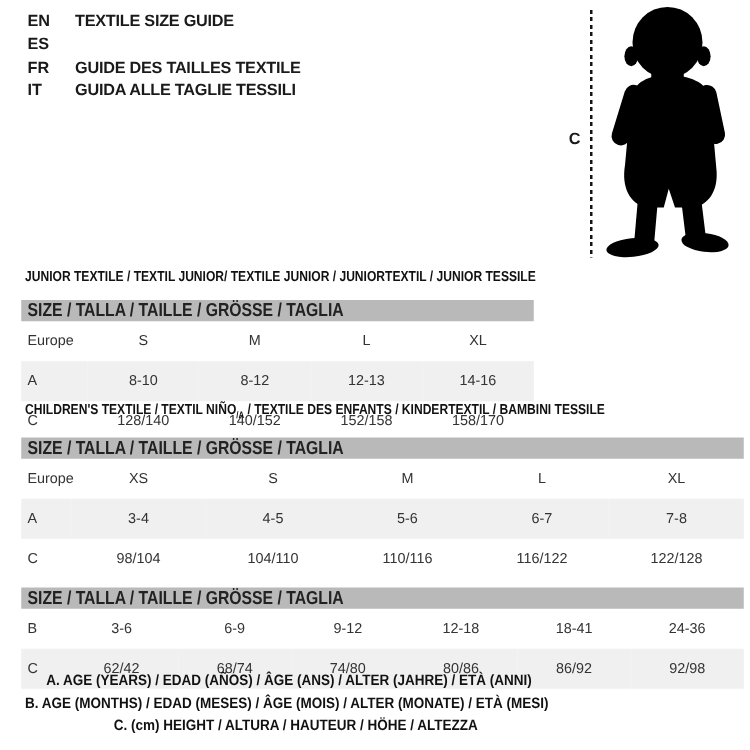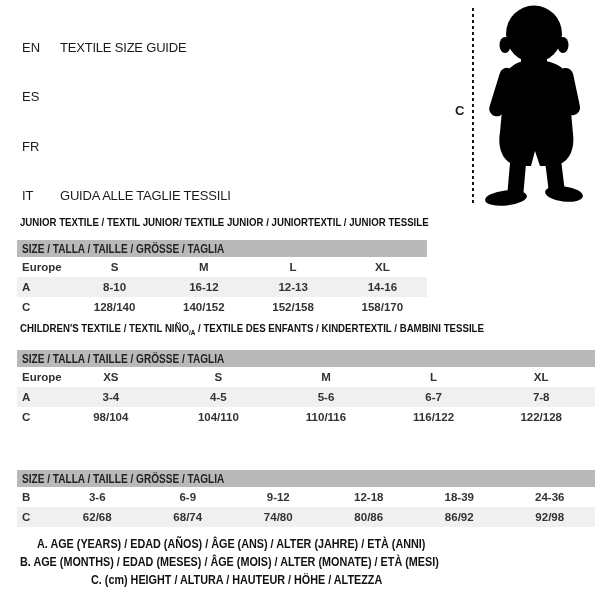--- a/index.html
+++ b/index.html
@@ -5,21 +5,21 @@
   html,body{margin:0;padding:0;}
   body{
     width:600px;height:600px;background:#ffffff;
     font-family:"Liberation Sans",sans-serif;color:#1a1a1a;
     position:relative;overflow:hidden;
   }
   .page{position:absolute;inset:0;}
 
   
   .langs{position:absolute;top:7px;left:22px;list-style:none;margin:0;padding:0;}
-  .langs li{display:flex;align-items:center;height:18.5px;font-weight:400;font-size:13px;margin-top:31px;}
+  .langs li{display:flex;align-items:center;height:18.5px;font-weight:700;font-size:13px;}
   .langs .code{width:38px;flex:0 0 38px;}
   .langs .lbl{white-space:nowrap;letter-spacing:-0.2px;}
 
   
   .c-label{position:absolute;left:455px;top:103px;font-weight:700;font-size:13px;}
   .dash-line{
     position:absolute;left:472px;top:8px;width:2px;height:198px;
     background:repeating-linear-gradient(to bottom,#151515 0 3px,transparent 3px 6px);
   }
   .baby-svg{position:absolute;left:479px;top:4px;}
@@ -30,25 +30,25 @@
 
   .sec-title{position:absolute;font-weight:700;font-size:11.5px;white-space:nowrap;margin:0;color:#111;}
   #junior-title{left:20px;top:216px;}
   #children-title{left:20px;top:322px;}
   #babies-title{left:20px;top:425px;line-height:17px;}
   .sub{font-size:7.5px;position:relative;top:2.5px;}
 
   
   .size-table{position:absolute;border-collapse:collapse;table-layout:fixed;}
   .size-table th{
-    background:#b9b9b9;text-align:left;font-weight:700;font-size:12px;
+    background:#b9b9b9;text-align:left;font-weight:700;font-size:15px;
     height:17px;padding:0 0 0 5px;color:#222;
   }
   .size-table td{
-    height:20px;text-align:center;font-size:11.5px;color:#333;padding:0;font-weight:700;
+    height:32px;text-align:center;font-size:11.5px;color:#333;padding:0;font-weight:400;
   }
   .size-table td:first-child{text-align:left;padding-left:5px;}
   .size-table tbody tr:nth-child(even) td{background:#f0f0f0;}
   #junior-table{left:17px;top:240px;width:410px;}
   #children-table{left:17px;top:350px;width:578px;}
   #babies-table{left:17px;top:470px;width:578px;}
   #junior-table col.lab{width:53px;}
   #children-table col.lab{width:40px;}
   #babies-table col.lab{width:35px;}
 
@@ -64,20 +64,21 @@
   <ul class="langs">
     <li>
       <span class="code">EN</span>
       <span class="lbl">TEXTILE SIZE GUIDE</span>
     </li>
     <li>
       <span class="code">ES</span>
     </li>
     <li>
       <span class="code">FR</span>
+      <span class="lbl">GUIDE DES TAILLES TEXTILE</span>
     </li>
     <li>
       <span class="code">IT</span>
       <span class="lbl">GUIDA ALLE TAGLIE TESSILI</span>
     </li>
   </ul>
 
   <span class="c-label">C</span>
   <div class="dash-line"></div>
   <svg class="baby-svg" width="117" height="204" viewBox="0 0 117 204" aria-hidden="true">
@@ -118,21 +119,21 @@
       <tr>
         <td>Europe</td>
         <td>S</td>
         <td>M</td>
         <td>L</td>
         <td>XL</td>
       </tr>
       <tr>
         <td>A</td>
         <td>8-10</td>
-        <td>16-12</td>
+        <td>8-12</td>
         <td>12-13</td>
         <td>14-16</td>
       </tr>
       <tr>
         <td>C</td>
         <td>128/140</td>
         <td>140/152</td>
         <td>152/158</td>
         <td>158/170</td>
       </tr>
@@ -203,26 +204,26 @@
         </th>
       </tr>
     </thead>
     <tbody>
       <tr>
         <td>B</td>
         <td>3-6</td>
         <td>6-9</td>
         <td>9-12</td>
         <td>12-18</td>
-        <td>18-39</td>
+        <td>18-41</td>
         <td>24-36</td>
       </tr>
       <tr>
         <td>C</td>
-        <td>62/68</td>
+        <td>62/42</td>
         <td>68/74</td>
         <td>74/80</td>
         <td>80/86</td>
         <td>86/92</td>
         <td>92/98</td>
       </tr>
     </tbody>
   </table>
 
   <div class="footnotes">

